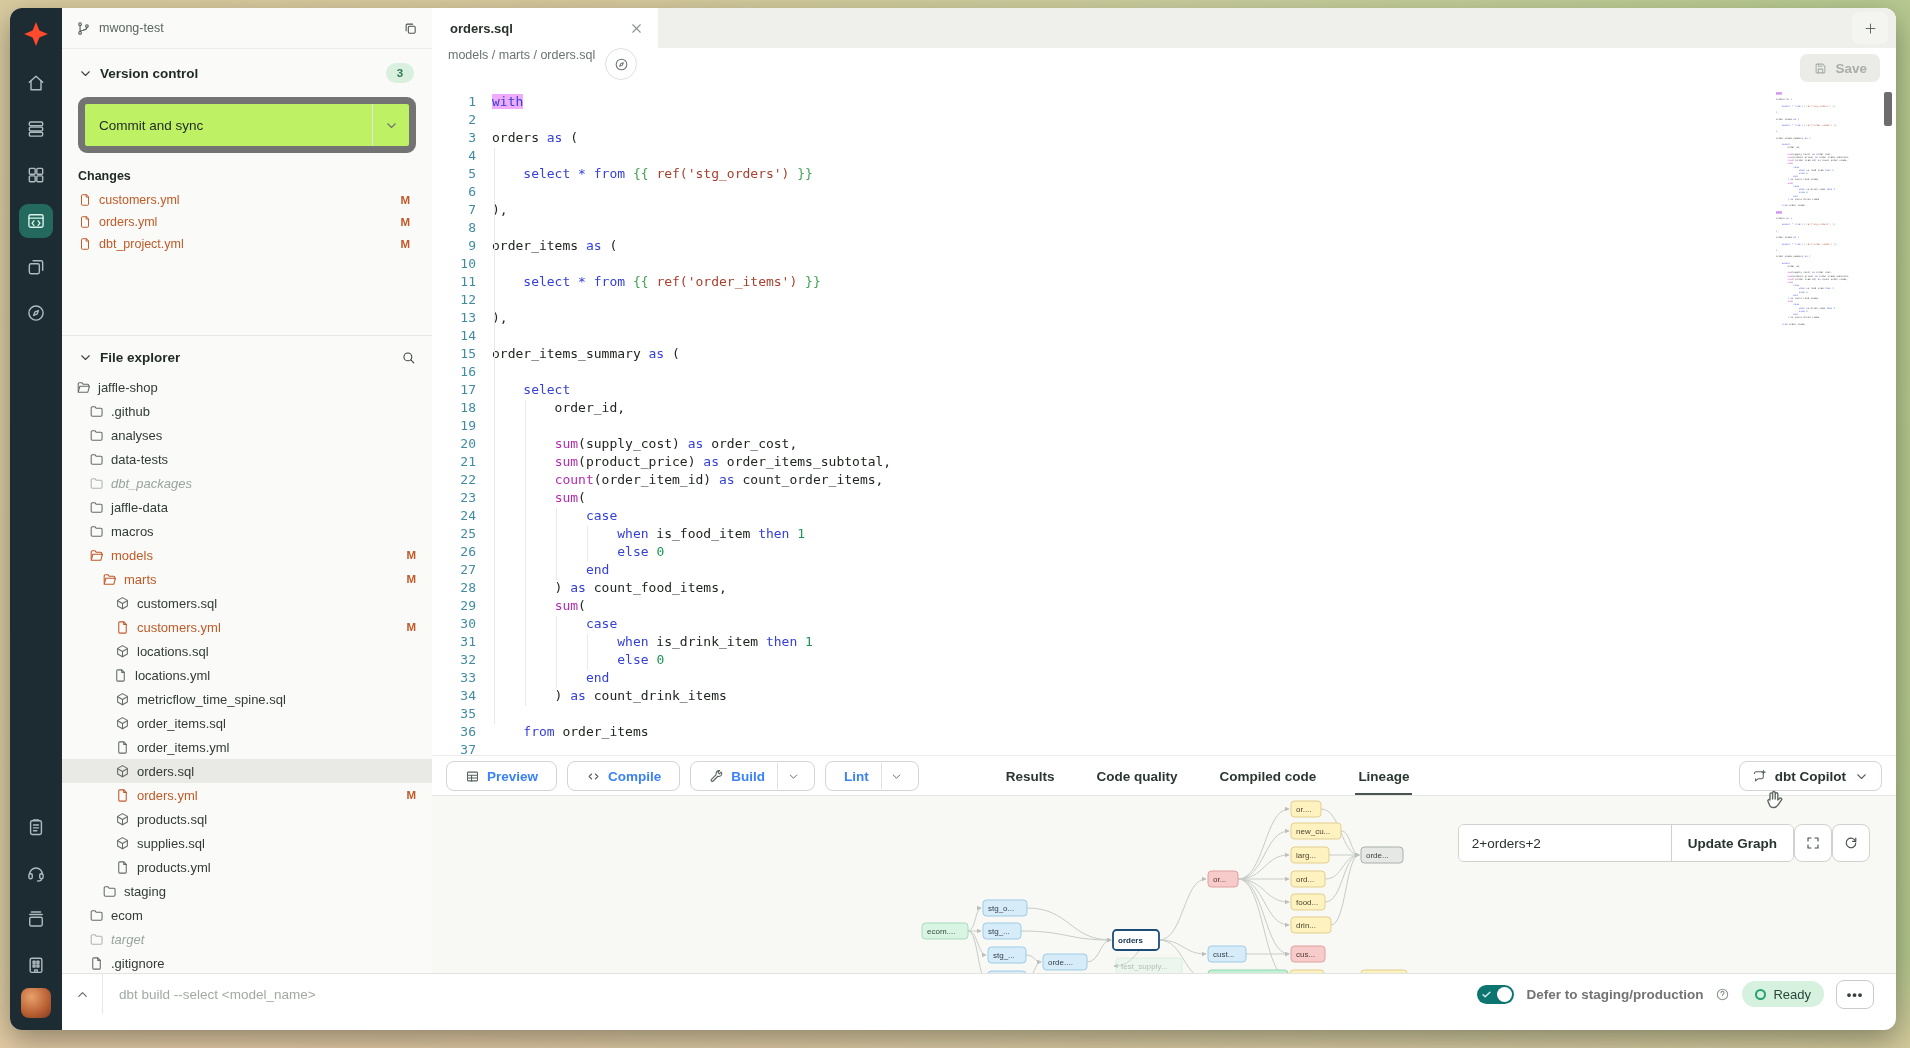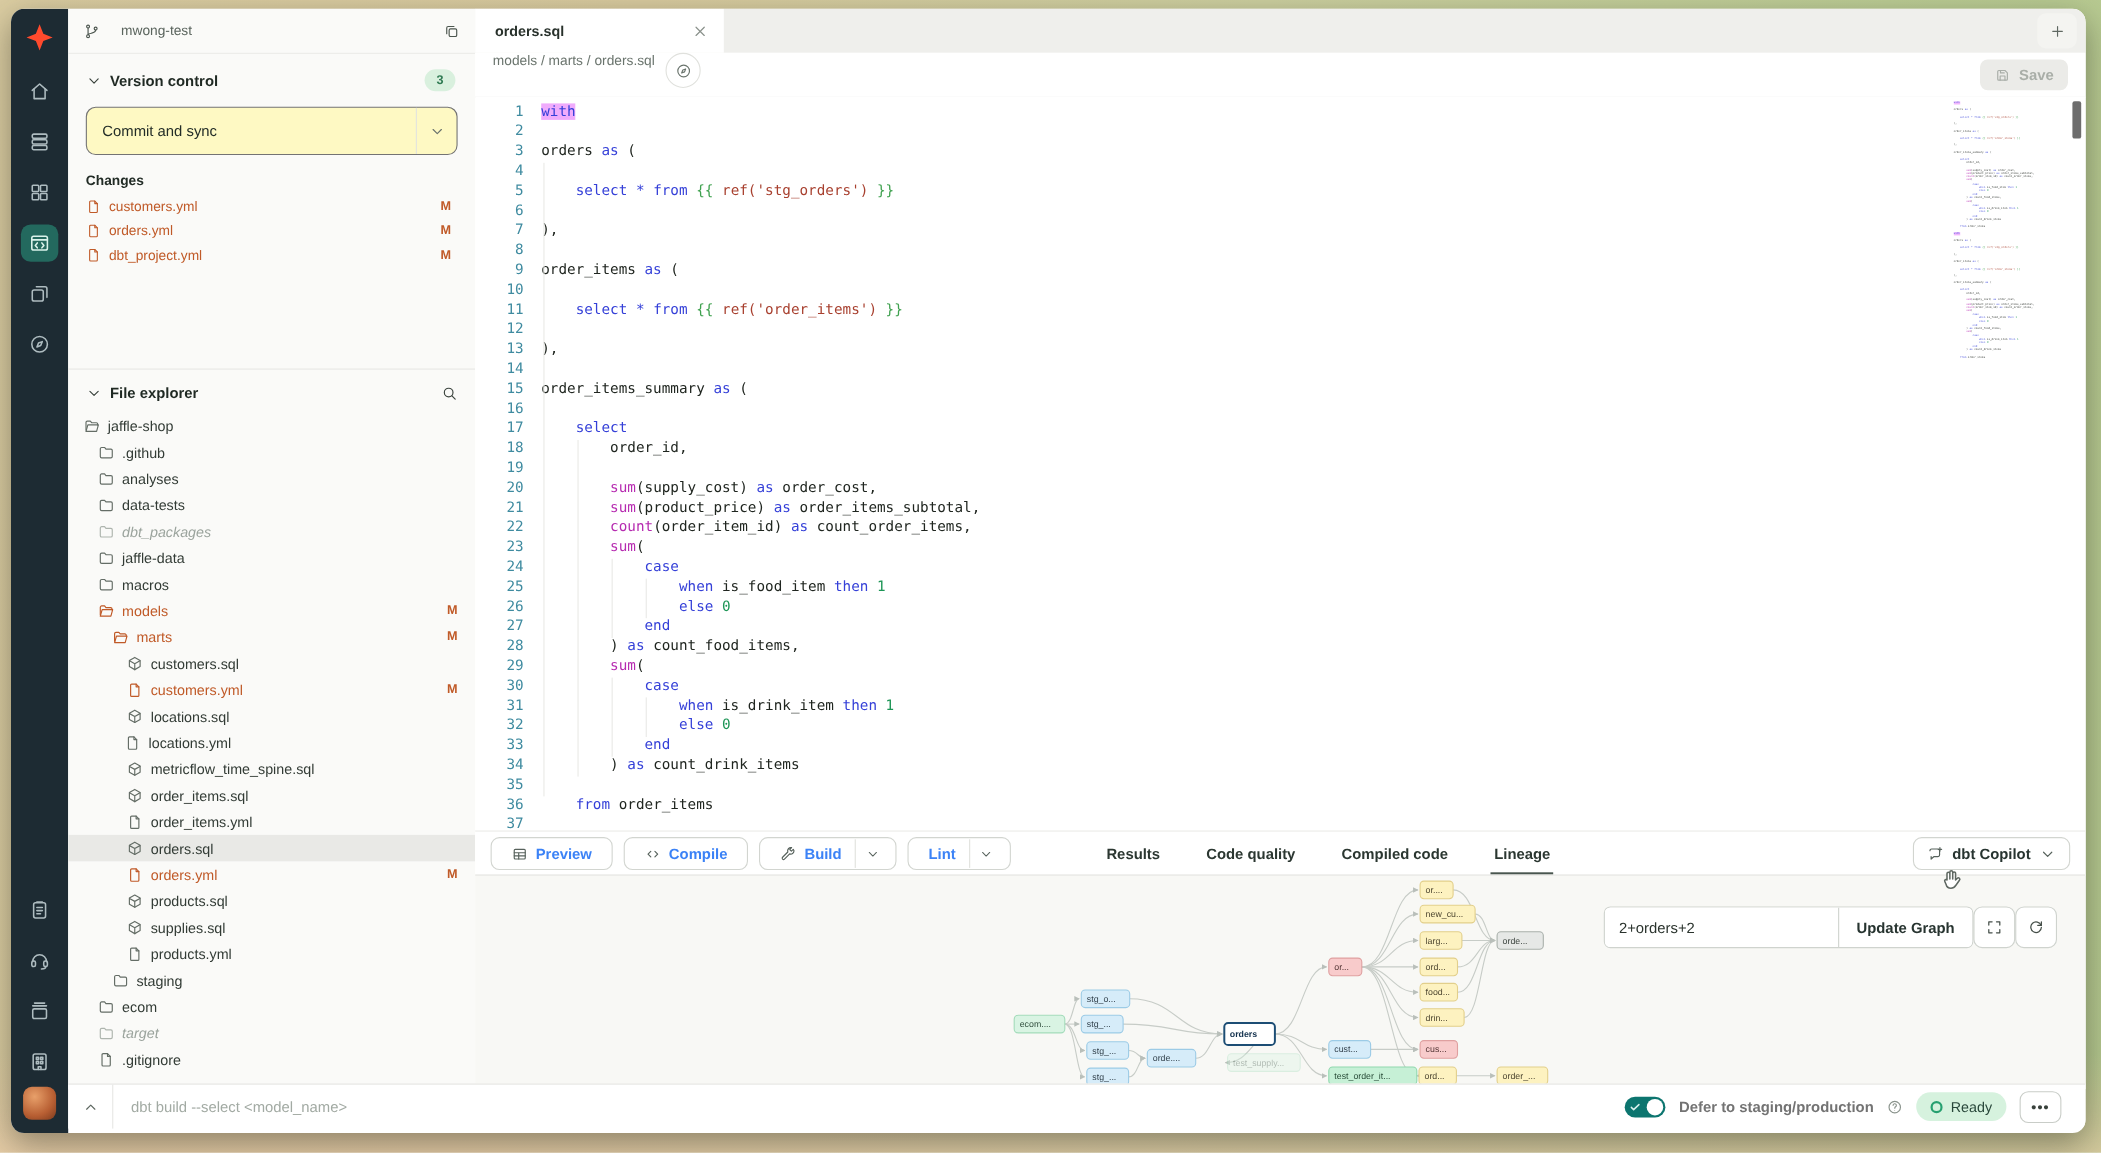--- a/index.html
+++ b/index.html
@@ -23,31 +23,31 @@
   .tile svg{width:20px;height:20px;}
   .rail-spacer{flex:1;}
   .avatar{width:30px;height:30px;border-radius:8px;margin-bottom:12px;
     background:radial-gradient(circle at 35% 30%,#e8a06a,#b85f33 60%,#7c3a1d);}
 
   
   .sidebar{position:absolute;left:52px;top:0;width:370px;bottom:40px;background:#fafaf8;
     border-right:1px solid #e3e3e0;color:#2a332e;overflow:hidden;}
   .sb-header{height:40px;border-bottom:1px solid #ebebe8;display:flex;align-items:center;
     padding:0 14px;gap:8px;color:#4c564f;}
-  .sb-header .name{font-size:12.5px;color:#5a645d;margin-left:11px;}
+  .sb-header .name{font-size:12.5px;color:#5a645d;}
   .ic{display:inline-flex;}
   .ic svg{width:15px;height:15px;}
   .push{margin-left:auto;}
   .section-vc{height:287px;border-bottom:1px solid #e7e7e4;box-sizing:border-box;}
   .section-head{display:flex;align-items:center;gap:7px;padding:14px 16px 6px 16px;color:#39423c;}
   .section-head .title{font-size:13.5px;font-weight:bold;color:#1f2923;}
   .badge{margin-left:auto;min-width:20px;height:20px;border-radius:10px;background:#d9f0de;
     color:#2f7a52;font-size:11.5px;font-weight:bold;display:flex;align-items:center;justify-content:center;
     padding:0 4px;margin-right:2px;}
-  .commit-btn{margin:8px 16px 0 16px;height:42px;border:1px solid #737373;border-radius:9px;background:#fef9c3;
+  .commit-btn{margin:8px 16px 0 16px;height:42px;border:7px solid #737373;border-radius:9px;background:#bef264;
     display:flex;align-items:stretch;font-size:13.5px;color:#232d27;}
   .commit-btn .lbl{flex:1;display:flex;align-items:center;padding-left:14px;}
   .commit-btn .chev-seg{width:36px;border-left:1px solid #e2e3df;display:flex;align-items:center;
     justify-content:center;color:#6a736d;}
   .changes-label{padding:16px 16px 6px 16px;font-size:12.5px;font-weight:bold;color:#222c26;}
   .change-row{display:flex;align-items:center;gap:7px;padding:2px 16px;height:18px;color:#c05a28;font-size:12.5px;}
   .change-row .ic{color:#c05a28;}
   .m-badge{margin-left:auto;color:#c05a28;font-weight:bold;font-size:11.5px;margin-right:6px;}
   .tree{padding-top:4px;}
   .tree-row{display:flex;align-items:center;gap:7px;height:24px;padding-right:10px;font-size:13px;color:#323b35;}
@@ -117,21 +117,21 @@
   .sel-group{display:flex;height:36px;border:1px solid #cfd3ce;border-radius:6px;background:#fff;overflow:hidden;}
   .sel-group input{border:none;outline:none;width:186px;padding:0 13px;font-size:13.5px;color:#2a332d;
     font-family:inherit;background:#fff;}
   .sel-group button{border:none;border-left:1px solid #cfd3ce;background:#fff;padding:0 16px;font-size:13.5px;
     font-weight:bold;color:#273430;font-family:inherit;}
   .sq-btn{width:38px;height:38px;border:1px solid #cfd3ce;border-radius:8px;background:#fff;display:flex;
     align-items:center;justify-content:center;color:#454f49;}
   .sq-btn svg{width:16px;height:16px;}
 
   
-  .statusbar{position:absolute;left:52px;right:0;bottom:4px;height:40px;background:#fff;border-top:1px solid #e3e3e0;
+  .statusbar{position:absolute;left:52px;right:0;bottom:16px;height:40px;background:#fff;border-top:1px solid #e3e3e0;
     display:flex;align-items:center;}
   .sb-chev{width:40px;display:flex;align-items:center;justify-content:center;color:#5c665f;}
   .vdiv{width:1px;height:40px;background:#e7e7e4;}
   .cmd{padding-left:16px;font-size:13.5px;color:#a2aaa3;}
   .sb-right{margin-left:auto;display:flex;align-items:center;gap:12px;padding-right:22px;}
   .toggle{width:37px;height:19px;border-radius:10px;background:#0c756f;position:relative;}
   .toggle .knob{position:absolute;right:2px;top:2px;width:15px;height:15px;border-radius:50%;background:#fff;}
   .toggle svg{position:absolute;left:4px;top:4px;width:11px;height:11px;color:#d8efec;}
   .defer-label{font-size:13.5px;font-weight:bold;color:#737373;}
   .help{color:#8b948d;}

